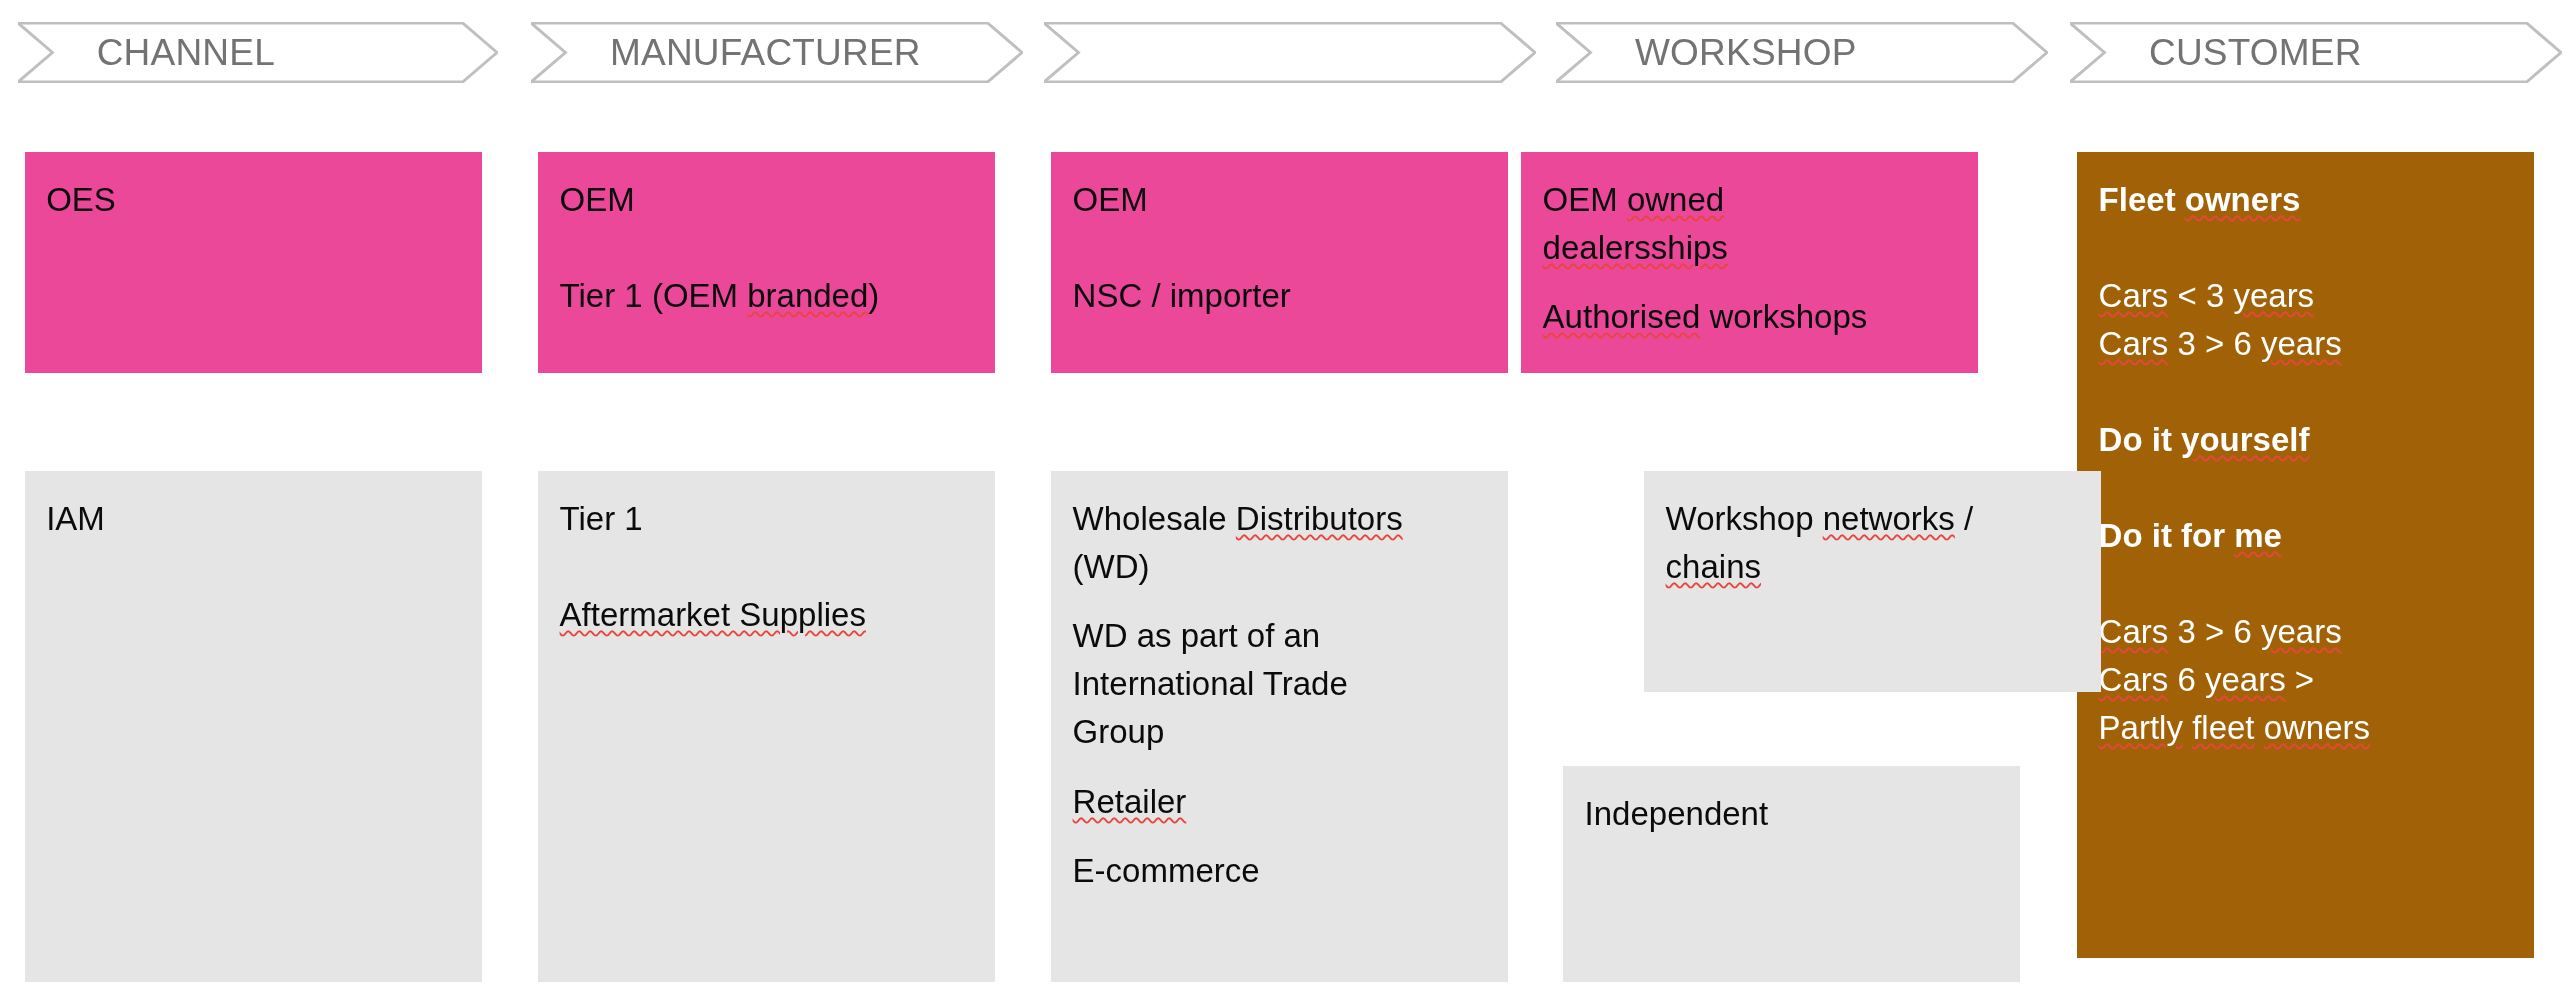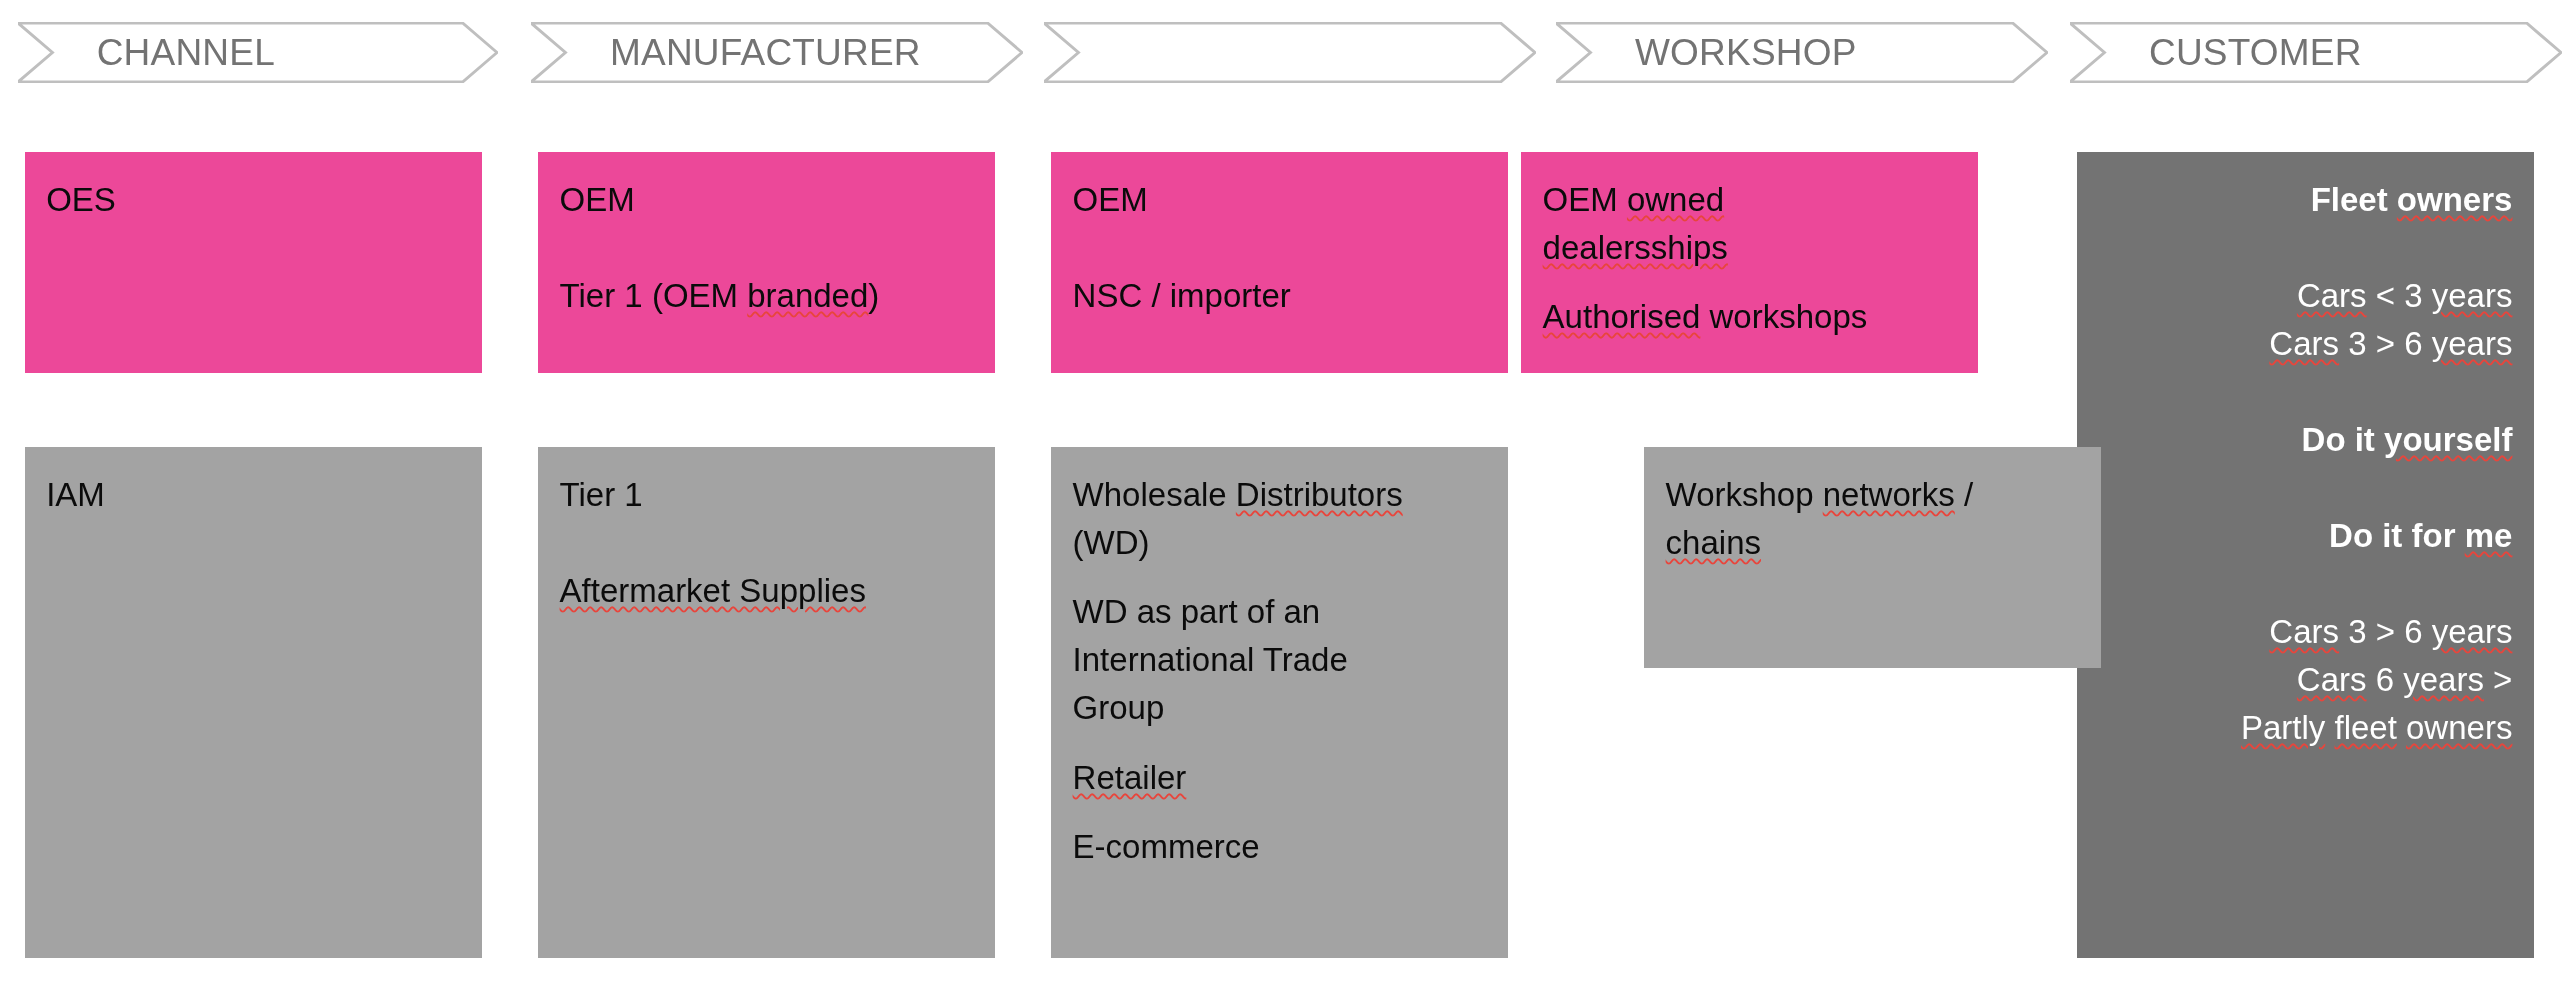--- a/index.html
+++ b/index.html
@@ -17,22 +17,22 @@
   .hdr .chev-svg { position:absolute; inset:0; width:100%; height:100%; display:block; }
   .hdr .hdr-label {
     position:relative; z-index:2;
     font-size:37px; color:#737373; letter-spacing:0.2px;
     padding-left:79px; line-height:1; white-space:nowrap;
   }
 
   
   .box { position:absolute; padding:23.6px 21.6px 17.7px 21.6px; overflow:hidden; }
   .box.gray   { background:#ec4899; }
-  .box.blue   { background:#a3a3a3; }
-  .box.orange { background:#737373;text-align:right; }
+  .box.blue   { background:#e5e5e5;margin-top:24px; }
+  .box.orange { background:#a16207; }
 
   .ln {
     font-size:33px; line-height:48px; color:#0b0b0b;
     white-space:pre-wrap;
   }
   .box.orange .ln { color:#ffffff; }
   .ln.b { font-weight:bold; }
   .gapline { height:48px; }
   .gapline.small { height:21.6px; }
 
@@ -136,15 +136,18 @@
     <div class="gapline small"></div>
     <div class="ln"><span class="sp">Retailer</span></div>
     <div class="gapline small"></div>
     <div class="ln">E-commerce</div>
   </div>
 
   <div class="box blue" style="left:1644px; top:447px; width:457px; height:221px;">
     <div class="ln">Workshop <span class="sp">networks</span> /<br><span class="sp">chains</span></div>
   </div>
 
+  <div class="box blue" style="left:1563px; top:742px; width:457px; height:216px;">
+    <div class="ln">Independent</div>
+  </div>
 
 </div>
 
 
 </body></html>

